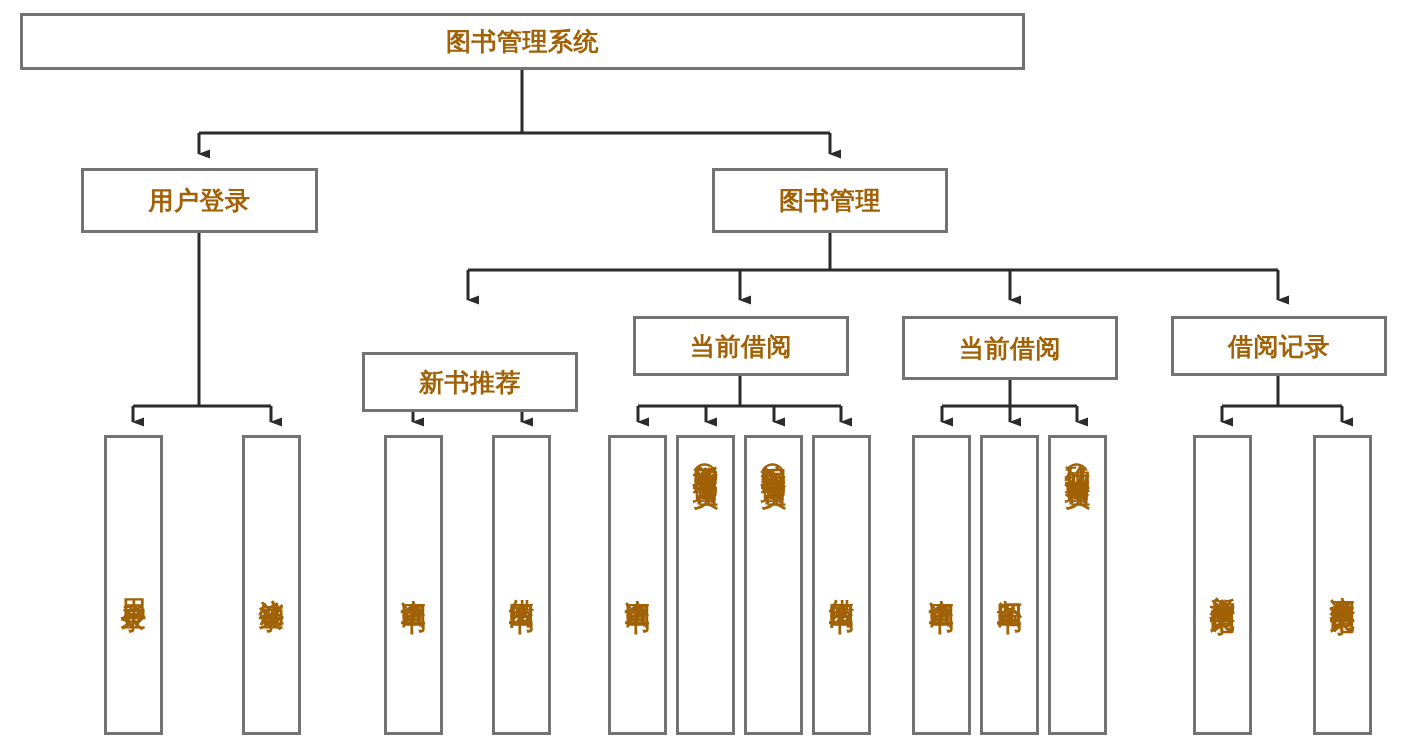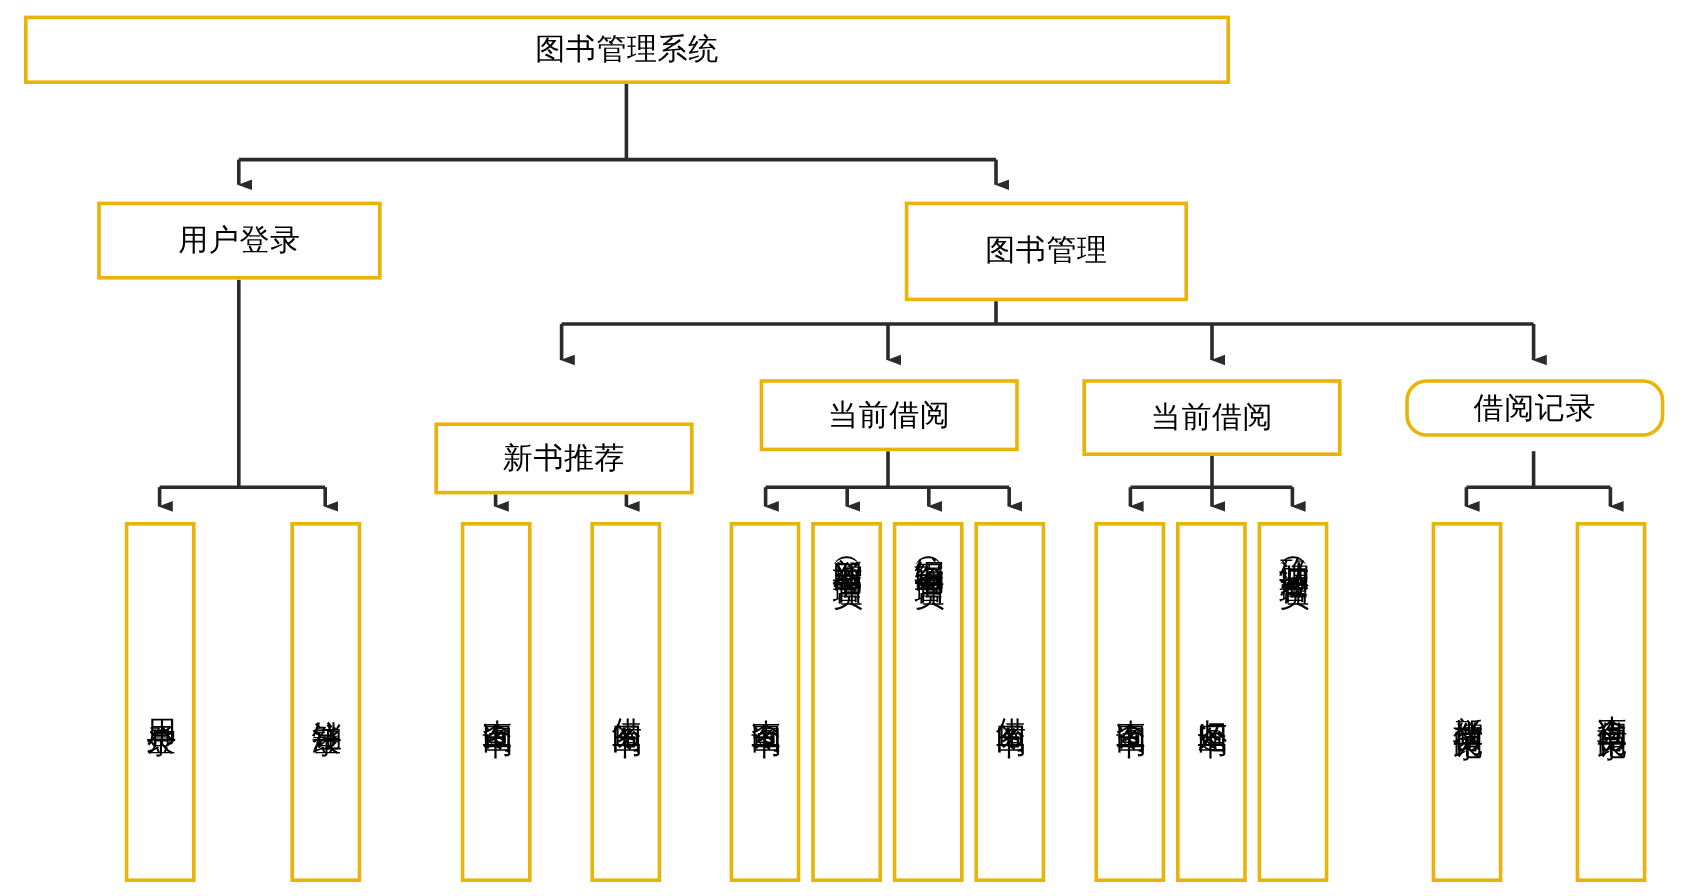--- a/index.html
+++ b/index.html
@@ -22,25 +22,26 @@
     left: 0;
     top: 0;
     width: 1405px;
     height: 747px;
     pointer-events: none;
   }
   .node {
     position: absolute;
     box-sizing: border-box;
     background: #ffffff;
-    border: 3px solid #eab308;
+    border: 3px solid #737373;
     display: flex;
     align-items: center;
     justify-content: center;
-    color: #000000;
+    color: #a16207;
+    font-weight: bold;
   }
   .node .label {
     display: block;
     text-align: center;
     line-height: 1.0;
   }
   
   .node.horiz .label {
     font-size: 25px;
     letter-spacing: 0.5px;
@@ -132,37 +133,37 @@
   </svg>
 
   <div class="node horiz root" style="left:20px; top:13px; width:1005px; height:57px;">
     <span class="label">图书管理系统</span>
   </div>
 
   <div class="node horiz" style="left:81px; top:168px; width:237px; height:65px;">
     <span class="label">用户登录</span>
   </div>
 
-  <div class="node horiz" style="left:754px; top:168px; width:236px; height:83px;">
+  <div class="node horiz" style="left:712px; top:168px; width:236px; height:65px;">
     <span class="label">图书管理</span>
   </div>
 
   <div class="node horiz" style="left:362px; top:316px; width:216px; height:60px;margin-top:36px;">
     <span class="label">新书推荐</span>
   </div>
 
   <div class="node horiz" style="left:633px; top:316px; width:216px; height:60px;">
     <span class="label">当前借阅</span>
   </div>
 
   <div class="node horiz" style="left:902px; top:316px; width:216px; height:64px;">
     <span class="label">当前借阅</span>
   </div>
 
-  <div class="node horiz" style="left:1171px; top:316px; width:216px; height:48px;border-radius:18px;">
+  <div class="node horiz" style="left:1171px; top:316px; width:216px; height:60px;">
     <span class="label">借阅记录</span>
   </div>
 
   <div class="node vert center-text" style="left:104px; top:435px; width:59px; height:300px;">
     <span class="label">用户登录</span>
   </div>
 
   <div class="node vert center-text" style="left:242px; top:435px; width:59px; height:300px;">
     <span class="label">注销登录</span>
   </div>

